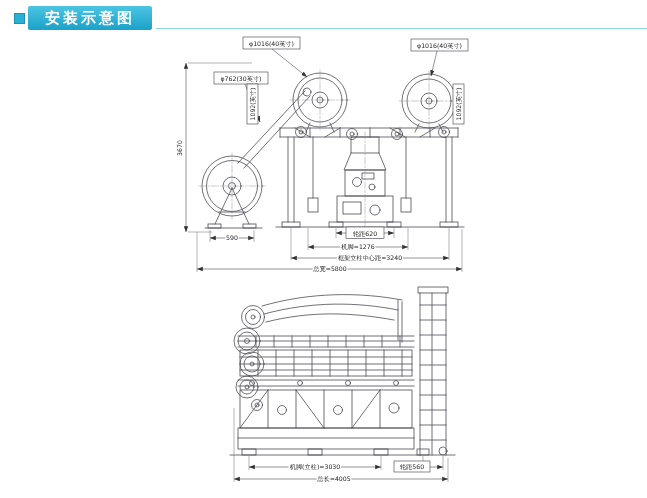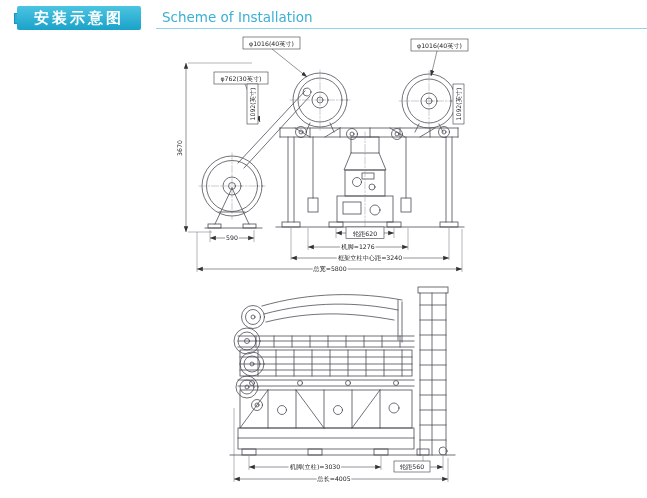--- a/index.html
+++ b/index.html
@@ -7,21 +7,21 @@
     position:relative; width:647px; height:498px; background:#ffffff;
     font-family:"DejaVu Sans", sans-serif; overflow:hidden;
   }
   
   .hdr { position:absolute; top:0; left:0; right:0; height:34px; z-index:2; }
   .bullet {
     position:absolute; left:14px; top:13px; width:9px; height:9px;
     background:#2bb0d5; border:1px solid #1a93b6;
   }
   .title-box {
-    position:absolute; left:17px; top:6px; width:124px; height:24px;
+    position:absolute; left:28px; top:6px; width:124px; height:24px;
     background:linear-gradient(#4cc4e2,#1aa2c9);
     color:#fff; font-weight:bold; font-size:15px; letter-spacing:3px;
     display:flex; align-items:center; justify-content:center;
     border-radius:2px;
   }
   .title-en {
     position:absolute; left:162px; top:9px; font-size:13.5px; color:#3ab0d3;
   }
   .hdr-rule {
     position:absolute; left:156px; right:0px; top:28px; height:1px;
@@ -43,21 +43,20 @@
 </head>
 <body>
 
 <div class="page">
 
   <div class="hdr">
     <span class="bullet"></span>
     <div class="title-box">
       <span>安装示意图</span>
     </div>
-    <div class="title-en">Scheme of Installation</div>
     <div class="hdr-rule"></div>
   </div>
 
   <svg class="diagram" width="647" height="498" viewBox="0 0 647 498">
     <defs>
       <marker id="arr" viewBox="0 0 6 6" refX="5.8" refY="3" markerWidth="6" markerHeight="6" markerUnits="userSpaceOnUse" orient="auto-start-reverse">
         <path d="M0,0.8 L6,3 L0,5.2 z" fill="#333"></path>
       </marker>
     </defs>
 

